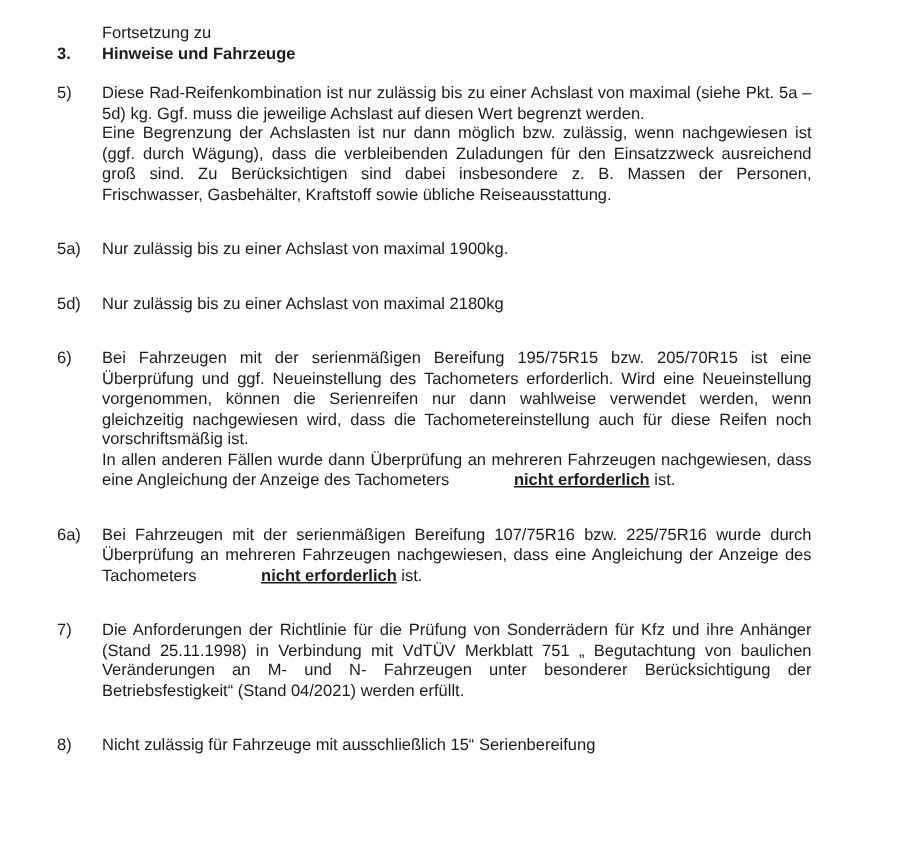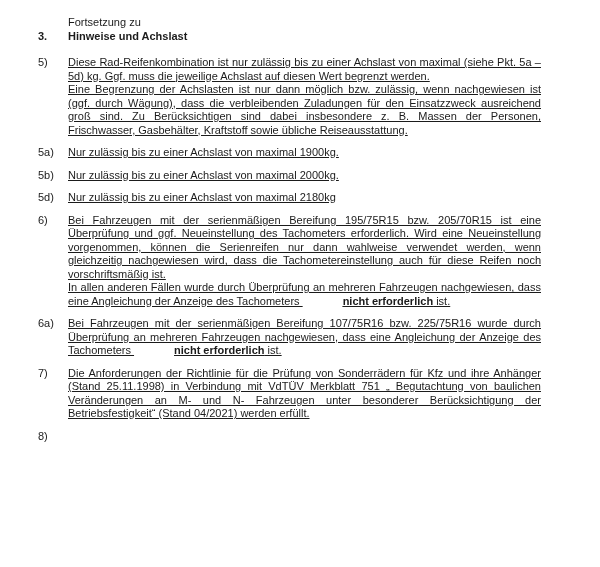--- a/index.html
+++ b/index.html
@@ -36,109 +36,103 @@
     flex: 1 1 auto;
     min-width: 0;
   }
   .text.justify p {
     text-align: justify;
     text-justify: inter-word;
   }
   .text p {
     margin: 0;
     padding: 0;
-    text-decoration: underline;
   }
   .bold {
     font-weight: bold;
   }
   .emph {
     font-weight: bold;
     text-decoration: underline;
     padding-left: 40px;
   }
   .items .row {
-    margin-top: 9px;
+    margin-top: 23px;
   }
   .items .row:first-child {
     margin-top: 13px;
   }
   .hdr-row {
     margin-top: 0;
   }
 </style>
 </head>
 <body>
 
 <div class="page">
 
   <div class="row hdr-row">
     <div class="label"></div>
     <div class="text">Fortsetzung zu</div>
   </div>
 
   <div class="row hdr-row">
     <div class="label bold">3.</div>
-    <div class="text bold">Hinweise und Achslast</div>
+    <div class="text bold">Hinweise und Fahrzeuge</div>
   </div>
 
   <div class="items" id="items-root">
   <div class="row">
     <div class="label">5)</div>
     <div class="text justify">
           <p><span>Diese Rad-Reifenkombination ist nur zulässig bis zu einer Achslast von maximal (siehe Pkt. 5a – 5d) kg. Ggf. muss die jeweilige Achslast auf diesen Wert begrenzt werden.</span></p>
           <p><span>Eine Begrenzung der Achslasten ist nur dann möglich bzw. zulässig, wenn nachgewiesen ist (ggf. durch Wägung), dass die verbleibenden Zuladungen für den Einsatzzweck ausreichend groß sind. Zu Berücksichtigen sind dabei insbesondere z. B. Massen der Personen, Frischwasser, Gasbehälter, Kraftstoff sowie übliche Reiseausstattung.</span></p>
         </div>
   </div>
 
   <div class="row">
     <div class="label">5a)</div>
     <div class="text justify">
           <p><span>Nur zulässig bis zu einer Achslast von maximal 1900kg.</span></p>
         </div>
   </div>
 
-  <div class="row">
-    <div class="label">5b)</div>
-    <div class="text justify">
-          <p><span>Nur zulässig bis zu einer Achslast von maximal 2000kg.</span></p>
-        </div>
-  </div>
 
 
   <div class="row">
     <div class="label">5d)</div>
     <div class="text justify">
           <p><span>Nur zulässig bis zu einer Achslast von maximal 2180kg</span></p>
         </div>
   </div>
 
 
   <div class="row">
     <div class="label">6)</div>
     <div class="text justify">
           <p><span>Bei Fahrzeugen mit der serienmäßigen Bereifung 195/75R15 bzw. 205/70R15 ist eine Überprüfung und ggf. Neueinstellung des Tachometers erforderlich. Wird eine Neueinstellung vorgenommen, können die Serienreifen nur dann wahlweise verwendet werden, wenn gleichzeitig nachgewiesen wird, dass die Tachometereinstellung auch für diese Reifen noch vorschriftsmäßig ist.</span></p>
-          <p><span>In allen anderen Fällen wurde durch Überprüfung an mehreren Fahrzeugen nachgewiesen, dass eine Angleichung der Anzeige des Tachometers </span><span class="emph">nicht erforderlich</span><span> ist.</span></p>
+          <p><span>In allen anderen Fällen wurde dann Überprüfung an mehreren Fahrzeugen nachgewiesen, dass eine Angleichung der Anzeige des Tachometers </span><span class="emph">nicht erforderlich</span><span> ist.</span></p>
         </div>
   </div>
 
   <div class="row">
     <div class="label">6a)</div>
     <div class="text justify">
           <p><span>Bei Fahrzeugen mit der serienmäßigen Bereifung 107/75R16 bzw. 225/75R16 wurde durch Überprüfung an mehreren Fahrzeugen nachgewiesen, dass eine Angleichung der Anzeige des Tachometers </span><span class="emph">nicht erforderlich</span><span> ist.</span></p>
         </div>
   </div>
 
   <div class="row">
     <div class="label">7)</div>
     <div class="text justify">
           <p><span>Die Anforderungen der Richtlinie für die Prüfung von Sonderrädern für Kfz und ihre Anhänger (Stand 25.11.1998) in Verbindung mit VdTÜV Merkblatt 751 „ Begutachtung von baulichen Veränderungen an M- und N- Fahrzeugen unter besonderer Berücksichtigung der Betriebsfestigkeit“ (Stand 04/2021) werden erfüllt.</span></p>
         </div>
   </div>
 
   <div class="row">
     <div class="label">8)</div>
     <div class="text justify">
+          <p><span>Nicht zulässig für Fahrzeuge mit ausschließlich 15“ Serienbereifung</span></p>
         </div>
   </div>
 </div>
 
 </div>
 
 </body></html>

